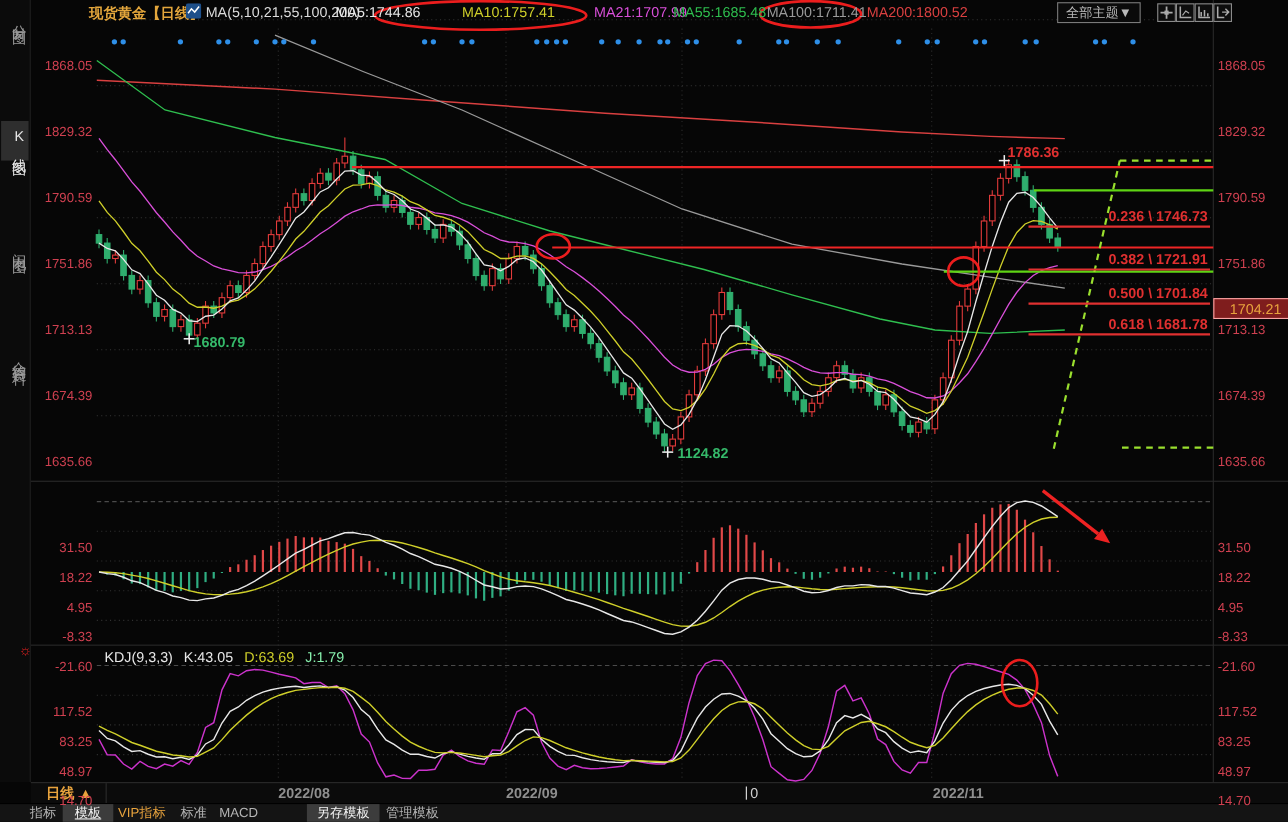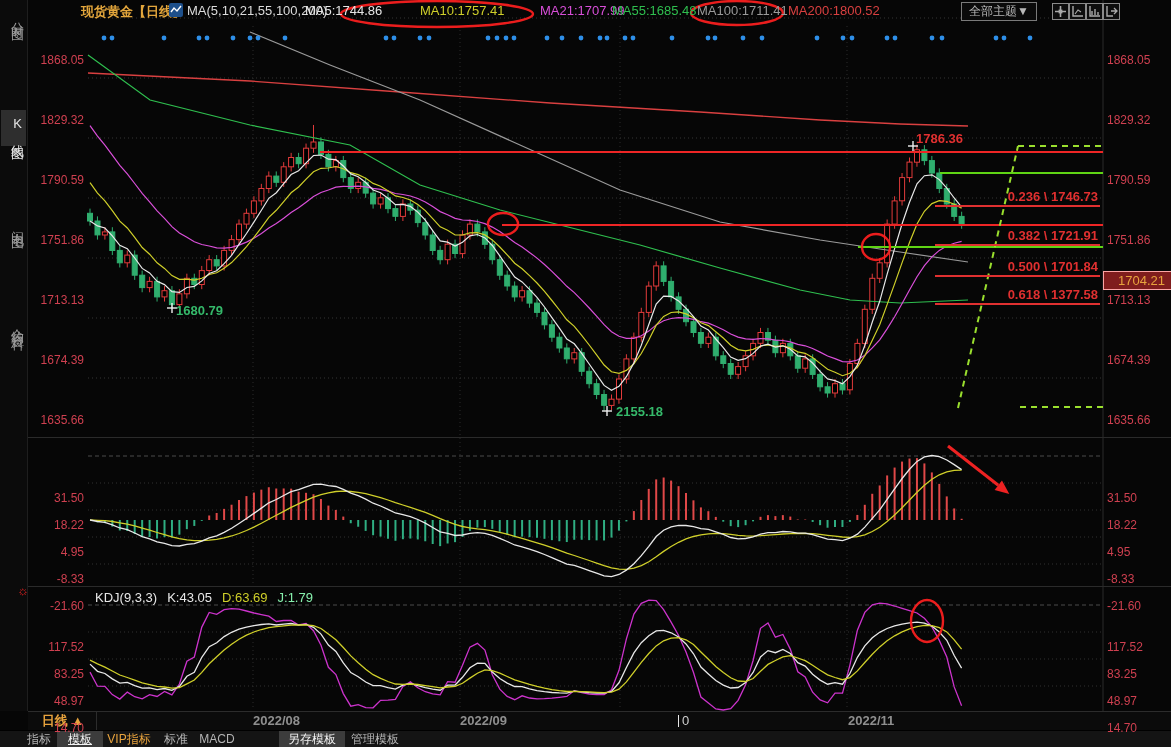--- a/index.html
+++ b/index.html
@@ -608,20 +608,20 @@
       <div class="axlbl left" style="left:32px;top:597px">117.52</div>
       <div class="axlbl right" style="left:1107px;top:597px">117.52</div>
       <div class="axlbl left" style="left:32px;top:624px">83.25</div>
       <div class="axlbl right" style="left:1107px;top:624px">83.25</div>
       <div class="axlbl left" style="left:32px;top:651px">48.97</div>
       <div class="axlbl right" style="left:1107px;top:651px">48.97</div>
       <div class="axlbl left" style="left:32px;top:678px">14.70</div>
       <div class="axlbl right" style="left:1107px;top:678px">14.70</div>
       <div class="annlbl" style="left:916px;top:131px;color:#e03030">1786.36</div>
       <div class="annlbl" style="left:176px;top:303px;color:#35b96a">1680.79</div>
-      <div class="annlbl" style="left:616px;top:404px;color:#35b96a">2155.18</div>
+      <div class="annlbl" style="left:616px;top:404px;color:#35b96a">1124.82</div>
       <div class="fiblbl" style="left:928px;top:189px">0.236 \ 1746.73</div>
       <div class="fiblbl" style="left:928px;top:228px">0.382 \ 1721.91</div>
       <div class="fiblbl" style="left:928px;top:259px">0.500 \ 1701.84</div>
-      <div class="fiblbl" style="left:928px;top:287px">0.618 \ 1377.58</div>
+      <div class="fiblbl" style="left:928px;top:287px">0.618 \ 1681.78</div>
       <div id="price-badge" style="left:1103px;top:271px">1704.21</div>
     </div>
 </div>
 
 </body></html>

